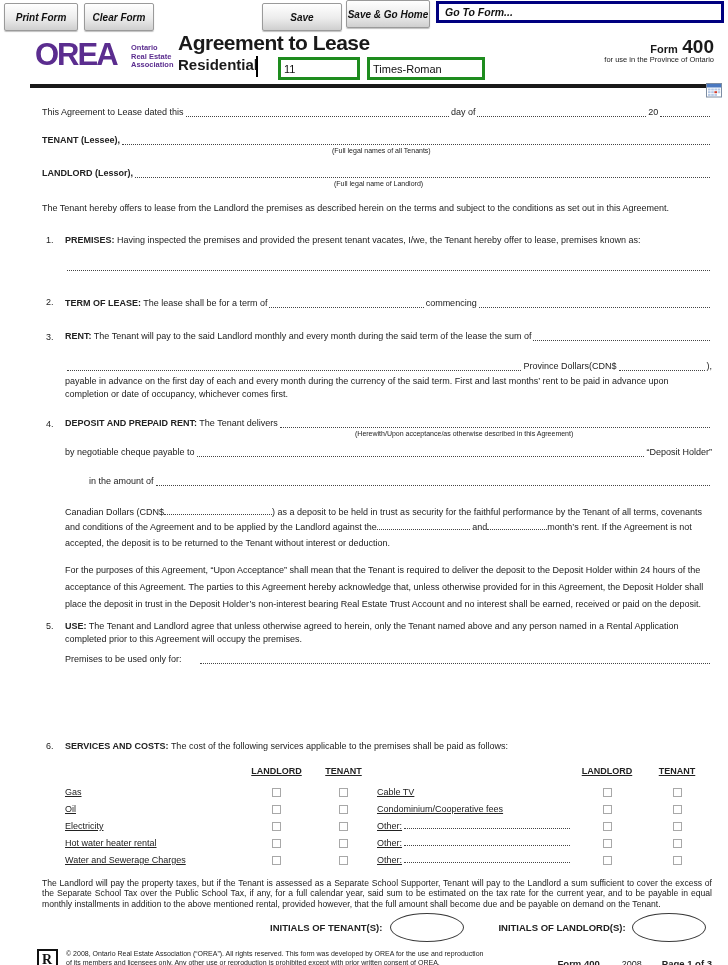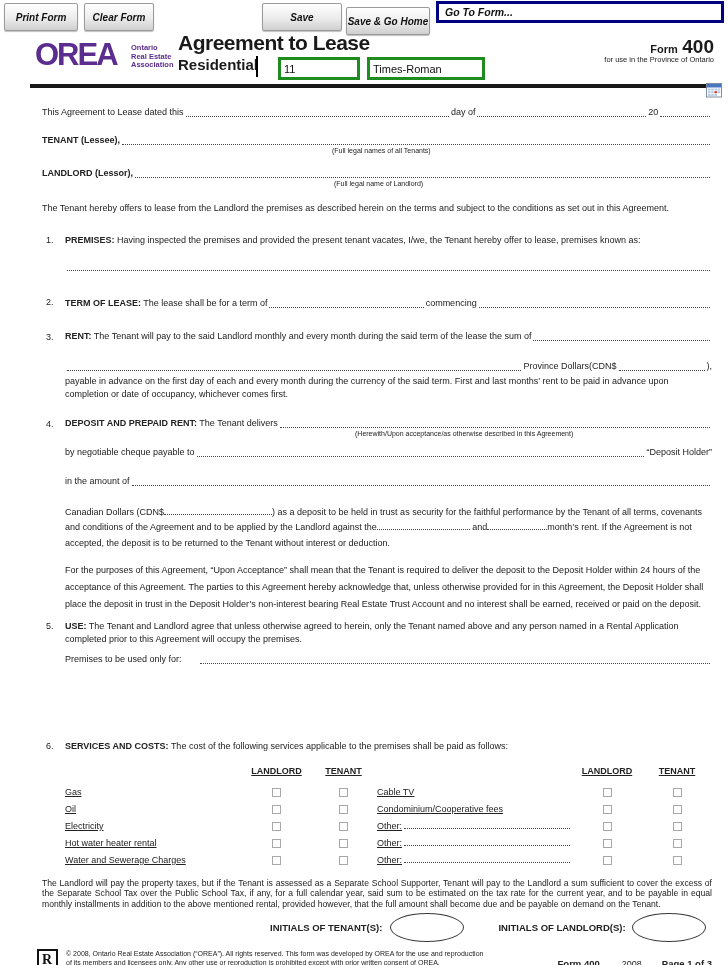--- a/index.html
+++ b/index.html
@@ -6,21 +6,21 @@
   .page{position:relative;width:728px;height:965px;background:#fff;overflow:hidden;
         font-family:"Liberation Sans",sans-serif;color:#222;}
   
   .btn{position:absolute;height:28px;border:1px solid #9a9a9a;border-radius:2px;
        background:linear-gradient(180deg,#ffffff 0%,#ececec 55%,#cfcfcf 100%);
        box-shadow:0 1px 1px rgba(0,0,0,.25);display:flex;align-items:center;justify-content:center;
        font:italic bold 10px "Liberation Sans",sans-serif;color:#111;cursor:pointer;box-sizing:border-box;}
   .btn-print{left:4px;top:3px;width:74px;}
   .btn-clear{left:84px;top:3px;width:70px;}
   .btn-save{left:262px;top:3px;width:80px;}
-  .btn-savego{left:346px;top:7px;width:84px;}
+  .btn-savego{left:346px;top:0;width:84px;}
   .goto{position:absolute;left:436px;top:1px;width:288px;height:22px;border:3px solid #000080;
         background:#fff;font:italic bold 10.5px "Liberation Sans",sans-serif;color:#111;
         padding:0 0 0 6px;box-sizing:border-box;}
   
   .orea{position:absolute;left:35px;top:39px;color:#5b2d8f;font-weight:800;font-size:31px;
         letter-spacing:-2px;line-height:31px;}
   .org{position:absolute;left:131px;top:44px;color:#5b2d8f;font-size:7.5px;line-height:8.5px;font-weight:bold;}
   .title{position:absolute;left:178px;top:31px;font-size:21px;font-weight:800;letter-spacing:-.5px;color:#1a1a1a;}
   .subtitle{position:absolute;left:178px;top:56px;font-size:15px;font-weight:800;color:#1a1a1a;}
   .green-input{position:absolute;top:57px;height:23px;border:3px solid #1e8c1e;background:#fff;
@@ -188,21 +188,21 @@
           <span><span class="b">DEPOSIT AND PREPAID RENT:</span>
           <span>The Tenant delivers</span></span>
           <span class="ldr grow1"></span>
         </div>
         <div class="tiny" style="margin-left:290px;">(Herewith/Upon acceptance/as otherwise described in this Agreement)</div>
         <div class="fl" style="margin-top:8px;">
           <span>by negotiable cheque payable to</span>
           <span class="ldr grow1"></span>
           <span>“Deposit Holder”</span>
         </div>
-        <div class="fl" style="margin-top:16px;">
+        <div class="fl" style="margin-top:16px;margin-left:24px;">
           <span>in the amount of</span>
           <span class="ldr grow1"></span>
         </div>
         <div class="para" style="margin-top:17px;">
           <span>Canadian Dollars (CDN$</span><span class="ldi" style="width:108px;"></span><span>) as a deposit to be held in trust as security for the faithful performance by the Tenant of all terms, covenants and conditions of the Agreement and to be applied by the Landlord against the</span><span class="ldi" style="width:93px;"></span> <span>and</span><span class="ldi" style="width:60px;"></span><span>month’s rent. If the Agreement is not accepted, the deposit is to be returned to the Tenant without interest or deduction.</span>
         </div>
         <div class="para" style="margin-top:11px;line-height:17px;">For the purposes of this Agreement, “Upon Acceptance” shall mean that the Tenant is required to deliver the deposit to the Deposit Holder within 24 hours of the acceptance of this Agreement.  The parties to this Agreement hereby acknowledge that, unless otherwise provided for in this Agreement, the Deposit Holder shall place the deposit in trust in the Deposit Holder’s non-interest bearing Real Estate Trust Account and no interest shall be earned, received or paid on the deposit.</div>
       </div>
     </div>
 

